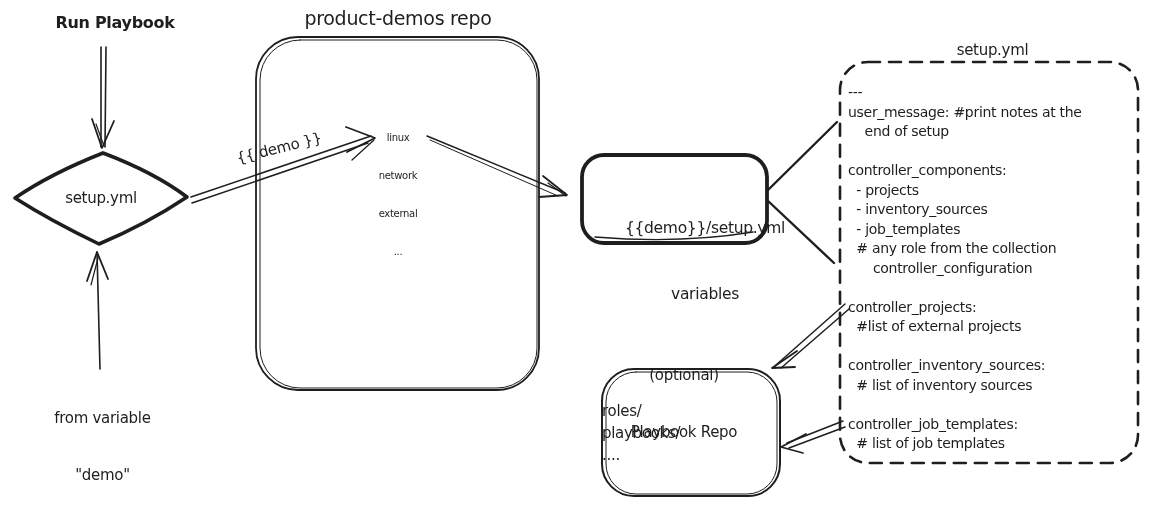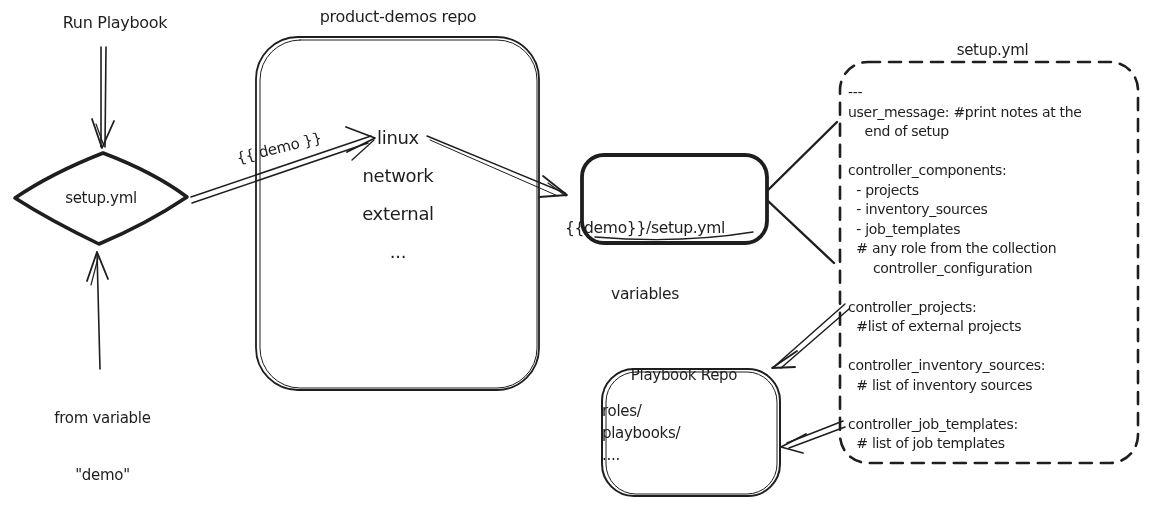--- a/index.html
+++ b/index.html
@@ -7,28 +7,28 @@
     position:relative;
     width:1151px;height:505px;
     background:#ffffff;
     color:#1e1e1e;
     font-family:"DejaVu Sans",sans-serif;
     overflow:hidden;
   }
   .canvas svg{position:absolute;left:0;top:0;}
   .t{position:absolute;white-space:pre;letter-spacing:-0.3px;}
   .center{text-align:center;}
-  .run-label{left:40px;top:13px;width:150px;font-size:16px;}
+  .run-label{left:40px;top:13px;width:150px;font-size:16px;font-weight:bold;}
   .with-var{left:20px;top:371px;width:165px;font-size:15px;line-height:19px;}
   .diamond-label{left:36px;top:189px;width:130px;font-size:15px;}
-  .repo-title{left:298px;top:7px;width:200px;font-size:16px;}
-  .repo-items{left:328px;top:119px;width:140px;font-size:18px;}
+  .repo-title{left:298px;top:7px;width:200px;font-size:19px;}
+  .repo-items{left:328px;top:119px;width:140px;font-size:10px;}
   .repo-items div{line-height:38px;text-align:center;}
   .demo-label{left:224px;top:139px;width:110px;font-size:15px;transform:rotate(-14deg);}
-  .vars-text{left:556px;top:173px;width:178px;font-size:15.5px;line-height:22px;}
+  .vars-text{left:616px;top:173px;width:178px;font-size:15.5px;line-height:22px;}
   .setupyml-title{left:930px;top:41px;width:125px;font-size:15px;}
   .yaml-block{left:848px;top:83px;font-size:14px;}
   .yaml-block div{height:19.5px;line-height:19.5px;white-space:pre;}
   .opt-title{left:603px;top:328px;width:162px;font-size:15px;line-height:19px;}
   .ext-lines{left:602px;top:400px;font-size:15px;}
   .ext-lines div{line-height:22px;white-space:pre;}
 </style>
 </head>
 <body>
 
@@ -118,18 +118,19 @@
   <div class="t vars-text center">
     <div>{{demo}}/setup.yml</div>
     <div>variables</div>
   </div>
 
   <div class="t setupyml-title center">setup.yml</div>
 
   <div class="t yaml-block"><div>---</div><div>user_message: #print notes at the</div><div>    end of setup</div><div></div><div>controller_components:</div><div>  - projects</div><div>  - inventory_sources</div><div>  - job_templates</div><div>  # any role from the collection</div><div>      controller_configuration</div><div></div><div>controller_projects:</div><div>  #list of external projects</div><div></div><div>controller_inventory_sources:</div><div>  # list of inventory sources</div><div></div><div>controller_job_templates:</div><div>  # list of job templates</div></div>
 
   <div class="t opt-title center">
+    <div>(optional)</div>
     <div>Playbook Repo</div>
   </div>
 
   <div class="t ext-lines"><div>roles/</div><div>playbooks/</div><div>....</div></div>
 
 </div>
 
 </body></html>

